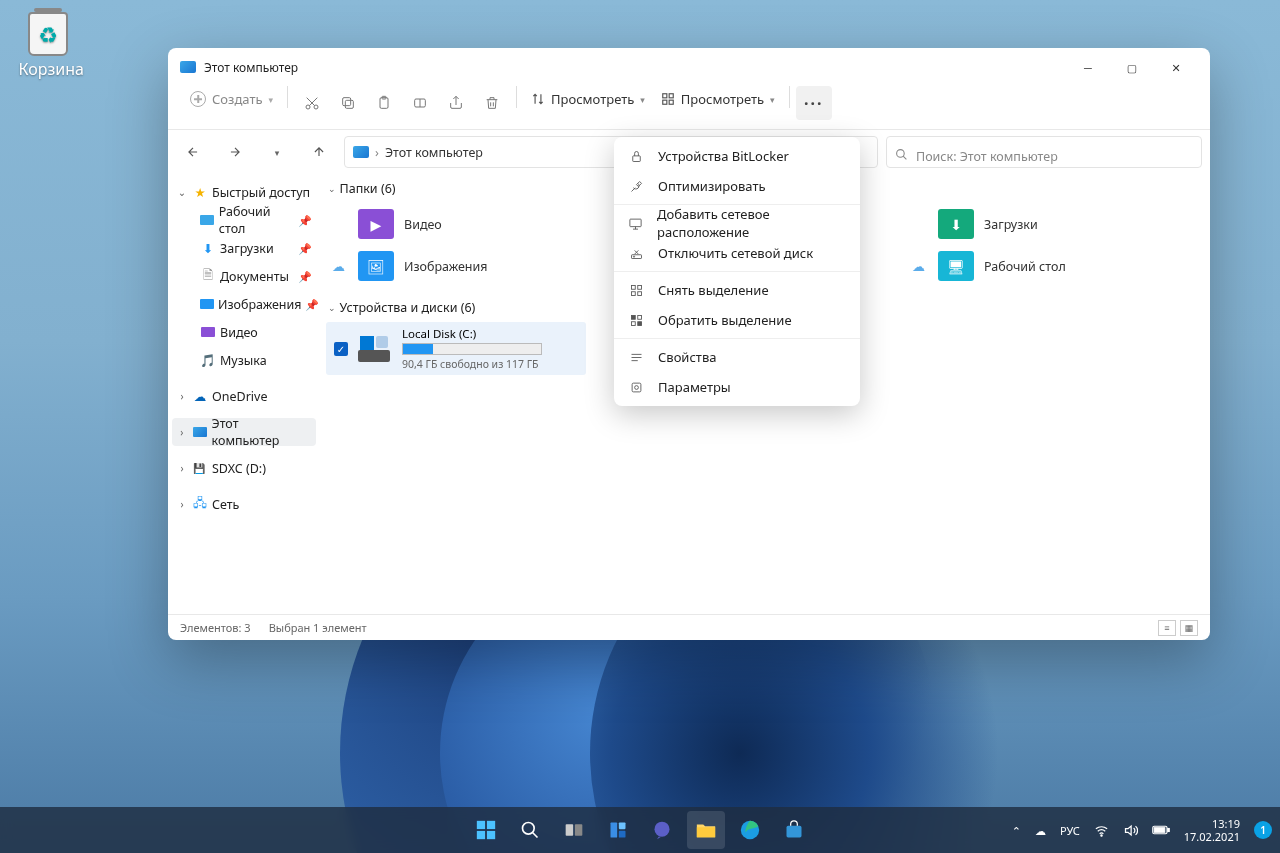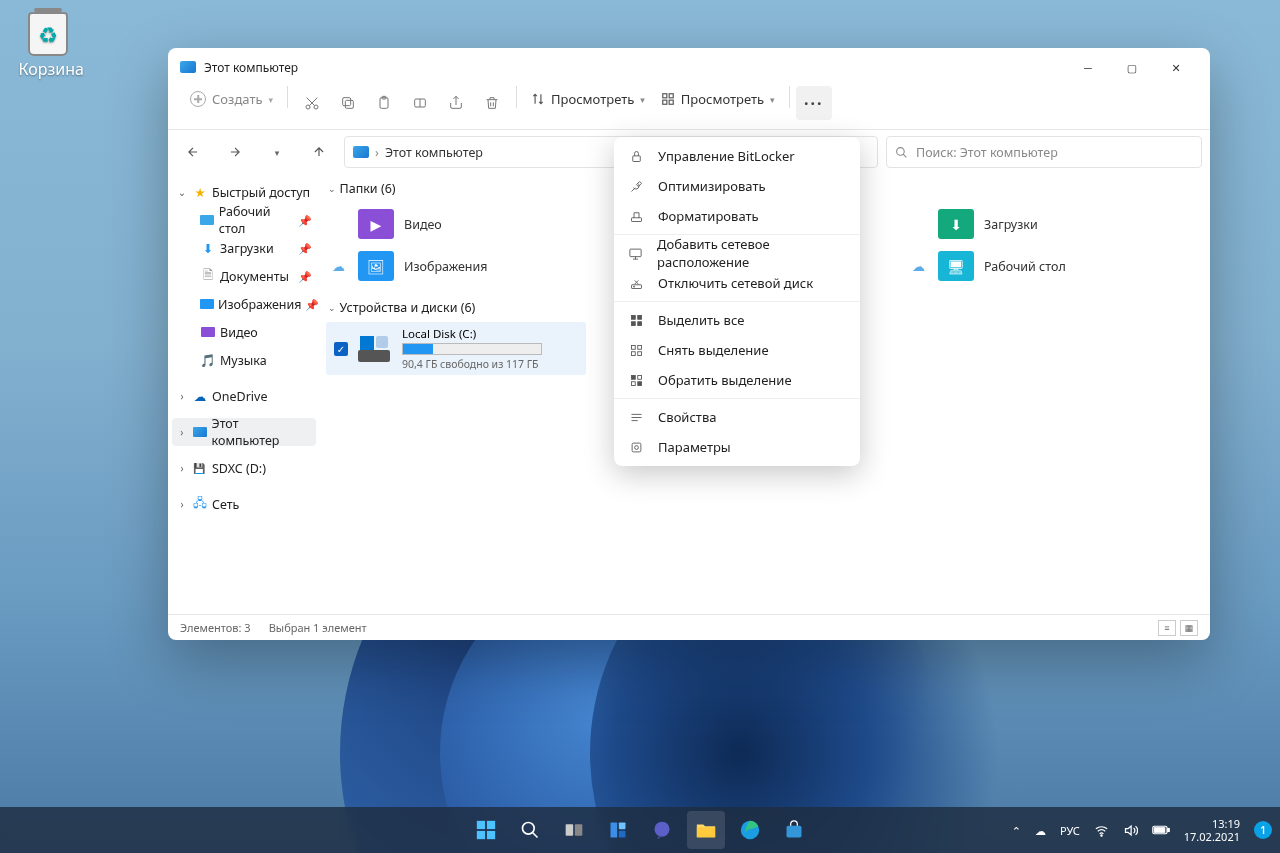--- a/index.html
+++ b/index.html
@@ -28,21 +28,21 @@
 .tool-sep{width:1px;height:22px;background:#ddd;margin:0 6px}
 .tool-icon{width:36px;height:34px;display:flex;align-items:center;justify-content:center;color:#777;border-radius:4px}
 .tool-icon svg{width:16px;height:16px;stroke:#777;fill:none;stroke-width:1.5}
 .tool-text{display:flex;align-items:center;gap:6px;color:#333;font-size:13px;padding:4px 8px}
 .tool-more{background:#f1f1f1;border-radius:4px}
 .addrbar{height:44px;display:flex;align-items:center;padding:6px 8px 6px 8px;gap:8px}
 .nav-btn{width:34px;height:34px;display:flex;align-items:center;justify-content:center;color:#555}
 .nav-btn svg{width:14px;height:14px;stroke:#555;stroke-width:2;fill:none}
 .addr-path{flex:1;height:32px;border:1px solid #e3e3e3;border-radius:4px;display:flex;align-items:center;padding:0 8px;font-size:12.5px;gap:6px;color:#333}
 .addr-icon{width:16px;height:12px;background:linear-gradient(135deg,#3aa7e8,#1976d2);border-radius:2px}
-.search-box{width:316px;height:32px;border:1px solid #e3e3e3;border-radius:4px;display:flex;align-items:center;padding:11px 8px;font-size:12.5px;color:#888;gap:8px}
+.search-box{width:316px;height:32px;border:1px solid #e3e3e3;border-radius:4px;display:flex;padding:11px 8px;font-size:12.5px;color:#888;gap:8px}
 .content{flex:1;display:flex;overflow:hidden}
 .sidebar{width:152px;padding:4px 0;font-size:12.5px;overflow:hidden}
 .nav-item{display:flex;align-items:center;height:28px;padding:0 8px;gap:4px;color:#222}
 .nav-indent{padding-left:32px}
 .nav-item .chev{width:12px;font-size:10px;color:#666;text-align:center}
 .nav-item .pin{margin-left:auto;color:#888;font-size:11px}
 .nav-item.selected{background:#eef0f2;border-radius:4px;margin:0 4px;padding-left:4px}
 .nav-icon{width:16px;height:14px;display:inline-flex;align-items:center;justify-content:center}
 .star{color:#f5b301}
 .folder-ic{width:14px;height:10px;border-radius:1px}
@@ -335,38 +335,29 @@
 </div>
 
 <div class="context-menu">
   <div class="ctx-item">
       <span class="ctx-icon">
         <svg viewBox="0 0 24 24">
           <rect x="6" y="11" width="12" height="9" rx="1"></rect>
           <path d="M9 11V7a3 3 0 016 0v4"></path>
         </svg>
       </span>
-      <span>Управление BitLocker</span>
+      <span>Устройства BitLocker</span>
     </div>
   <div class="ctx-item">
       <span class="ctx-icon">
         <svg viewBox="0 0 24 24">
           <path d="M14 7a5 5 0 11-7 7M4 20l6-6M17 4l3 3-5 5-3-3z"></path>
         </svg>
       </span>
       <span>Оптимизировать</span>
-    </div>
-  <div class="ctx-item">
-      <span class="ctx-icon">
-        <svg viewBox="0 0 24 24">
-          <rect x="4" y="14" width="16" height="6" rx="1"></rect>
-          <path d="M8 14V6h8v8"></path>
-        </svg>
-      </span>
-      <span>Форматировать</span>
     </div>
   <div class="ctx-sep"></div>
   <div class="ctx-item">
       <span class="ctx-icon">
         <svg viewBox="0 0 24 24">
           <rect x="3" y="5" width="18" height="12" rx="1"></rect>
           <path d="M8 21h8M12 17v4"></path>
         </svg>
       </span>
       <span>Добавить сетевое расположение</span>
@@ -375,31 +366,20 @@
       <span class="ctx-icon">
         <svg viewBox="0 0 24 24">
           <rect x="4" y="14" width="16" height="6" rx="1"></rect>
           <circle cx="8" cy="17" r="1"></circle>
           <path d="M9 7l6 6M15 7l-6 6"></path>
         </svg>
       </span>
       <span>Отключить сетевой диск</span>
     </div>
   <div class="ctx-sep"></div>
-  <div class="ctx-item">
-      <span class="ctx-icon">
-        <svg viewBox="0 0 24 24">
-          <rect x="4" y="4" width="6" height="6" fill="#555"></rect>
-          <rect x="14" y="4" width="6" height="6" fill="#555"></rect>
-          <rect x="4" y="14" width="6" height="6" fill="#555"></rect>
-          <rect x="14" y="14" width="6" height="6" fill="#555"></rect>
-        </svg>
-      </span>
-      <span>Выделить все</span>
-    </div>
   <div class="ctx-item">
       <span class="ctx-icon">
         <svg viewBox="0 0 24 24">
           <rect x="4" y="4" width="6" height="6"></rect>
           <rect x="14" y="4" width="6" height="6"></rect>
           <rect x="4" y="14" width="6" height="6"></rect>
           <rect x="14" y="14" width="6" height="6"></rect>
         </svg>
       </span>
       <span>Снять выделение</span>

